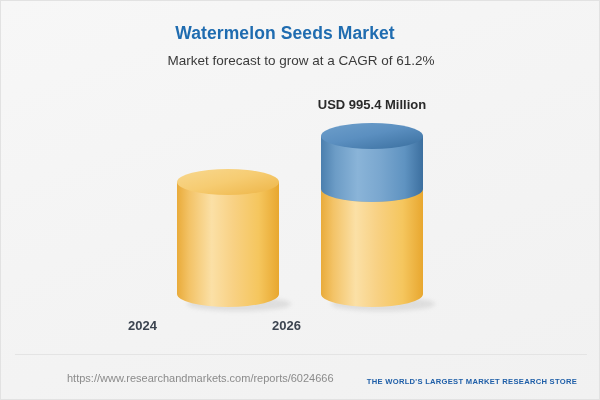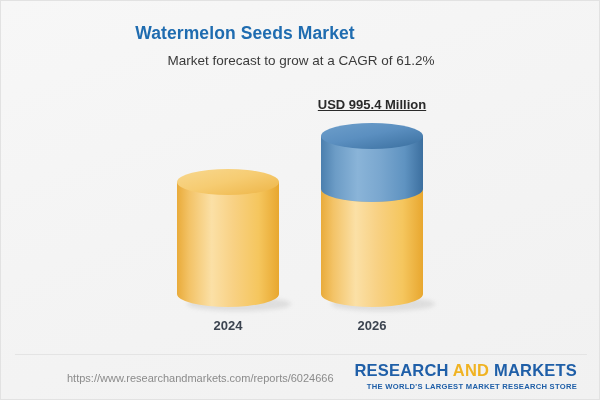--- a/index.html
+++ b/index.html
@@ -24,20 +24,21 @@
   .chart-title {
     position: absolute;
     left: 0;
     top: 22px;
     width: 488px;
     text-align: center;
     font-size: 17.5px;
     font-weight: bold;
     color: #1f6cb0;
     letter-spacing: 0.1px;
+    padding-left: 40px;
   }
   .chart-subtitle {
     position: absolute;
     left: 0;
     top: 52px;
     width: 600px;
     text-align: center;
     font-size: 13.5px;
     color: #3b3b3b;
     font-weight: normal;
@@ -58,21 +59,20 @@
     text-align: center;
     font-size: 13px;
     font-weight: bold;
     color: #2a2a2a;
     white-space: nowrap;
   }
 
   .axis-label {
     position: absolute;
     width: 200px;
-    text-align: center;
     font-size: 13px;
     font-weight: bold;
     color: #3c4450;
   }
 
   .cyl-shadow {
     position: absolute;
     border-radius: 50%;
     background: rgba(120,120,120,0.17);
     filter: blur(2px);
@@ -106,21 +106,21 @@
     font-size: 16.5px;
     font-weight: bold;
     color: #1f5fa8;
     letter-spacing: 0.2px;
     white-space: nowrap;
   }
   .logo-and {
     color: #f0b323;
   }
   .logo-tag {
-    margin-top: 4px;
+    margin-top: 16px;
     font-size: 7.6px;
     font-weight: bold;
     color: #1f5fa8;
     letter-spacing: 0.28px;
     white-space: nowrap;
   }
 </style>
 </head>
 <body>
 
@@ -152,21 +152,21 @@
       </defs>
 
       <path d="M14,21 L14,133 A51,13 0 0 0 116,133 L116,21 Z" fill="url(#gold2024)"></path>
 
       <ellipse cx="65" cy="21" rx="51" ry="13" fill="url(#goldTop2024)"></ellipse>
       <ellipse cx="65" cy="21" rx="51" ry="13" fill="none" stroke="#e8b košt" stroke-width="0"></ellipse>
     </svg>
 
     <div class="axis-label" style="left:127px; top:317px;">2024</div>
 
-    <div class="value-label" style="left:271px; top:96px;text-decoration:underline;">USD 995.4 Million</div>
+    <div class="value-label" style="left:271px; top:96px;">USD 995.4 Million</div>
 
     <div class="cyl-shadow" style="left:330px; top:296px; width:104px; height:14px;"></div>
 
     <svg width="130" height="210" viewBox="0 0 130 210" style="position:absolute; left:306px; top:110px;">
       <defs>
         <linearGradient id="blue2030" x1="0" y1="0" x2="1" y2="0">
           <stop offset="0%" stop-color="#4b7fae"></stop>
           <stop offset="14%" stop-color="#6c9cc6"></stop>
           <stop offset="36%" stop-color="#8ab4d8"></stop>
           <stop offset="58%" stop-color="#7aa7cf"></stop>
@@ -204,17 +204,16 @@
 
     <div class="axis-label" style="left:271px; top:317px;">2026</div>
 
   </div>
 
   <div class="footer-rule"></div>
 
   <div class="footer-url">https://www.researchandmarkets.com/reports/6024666</div>
 
   <div class="logo">
-    <div class="logo-main"><span>RESEARCH</span><span> </span><span class="logo-and">AND</span><span> </span><span>MARKETS</span></div>
     <div class="logo-tag">THE WORLD'S LARGEST MARKET RESEARCH STORE</div>
   </div>
 
 </div>
 
 </body></html>

